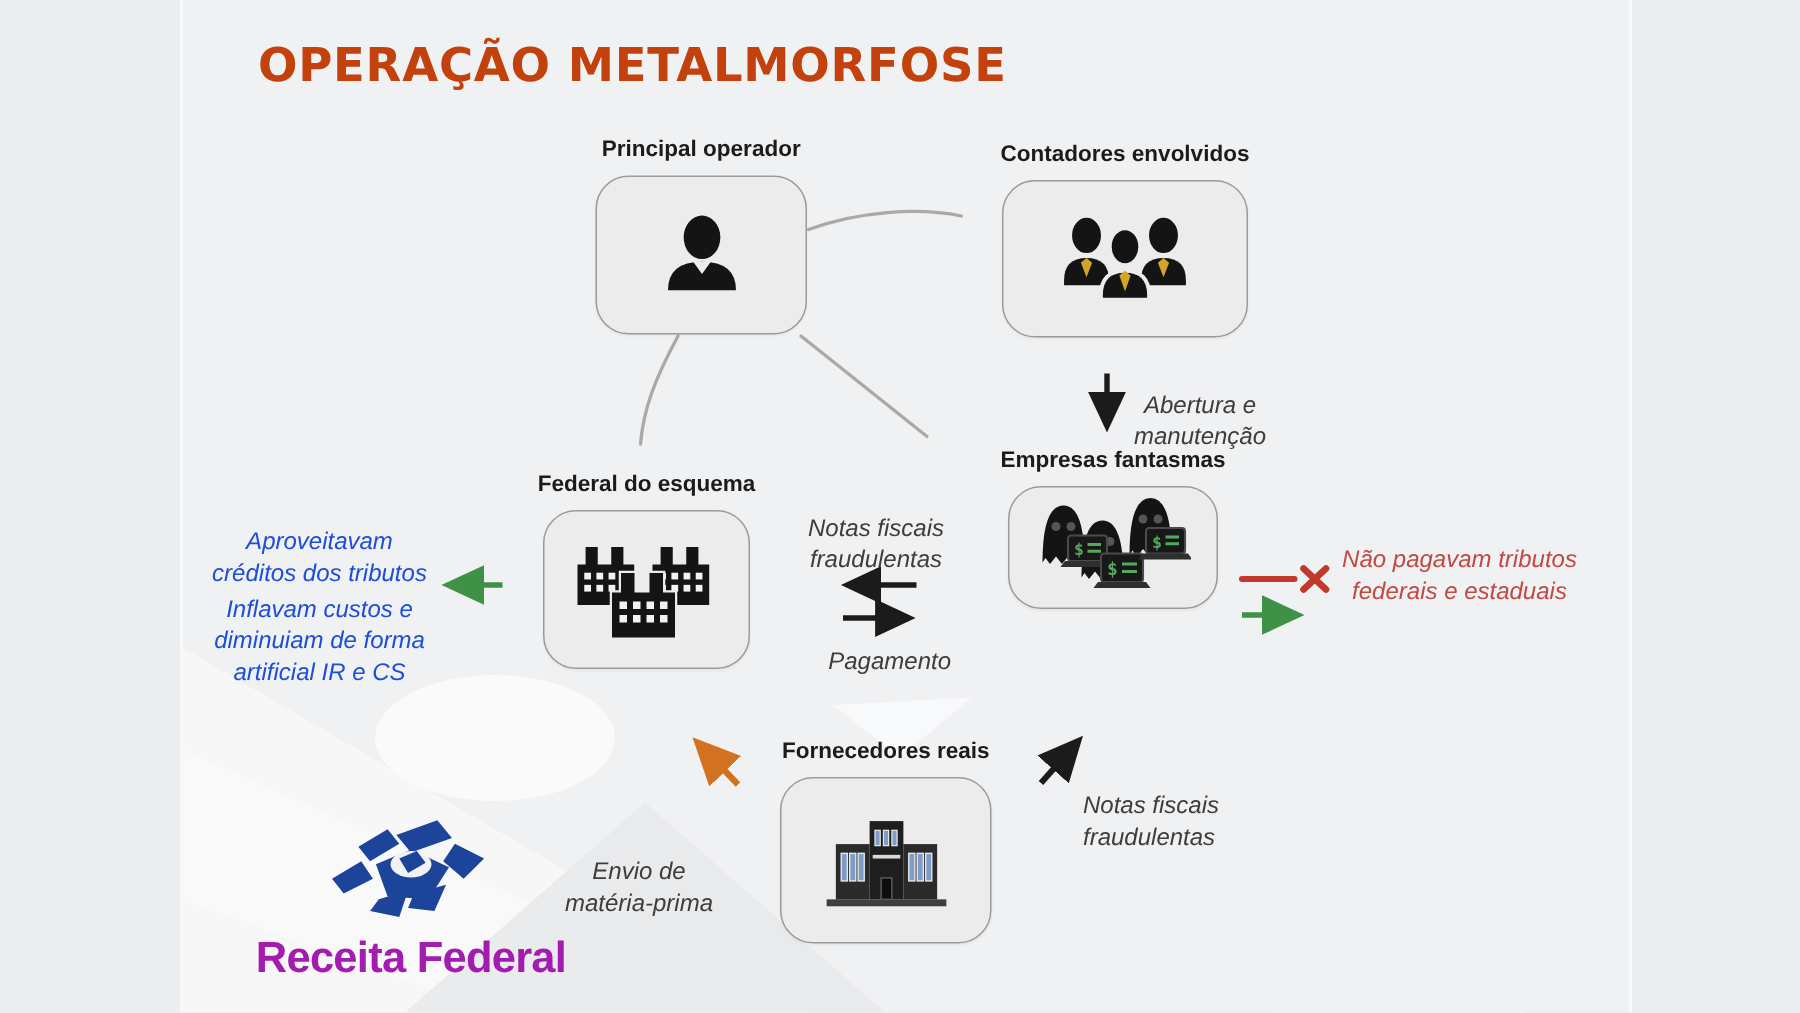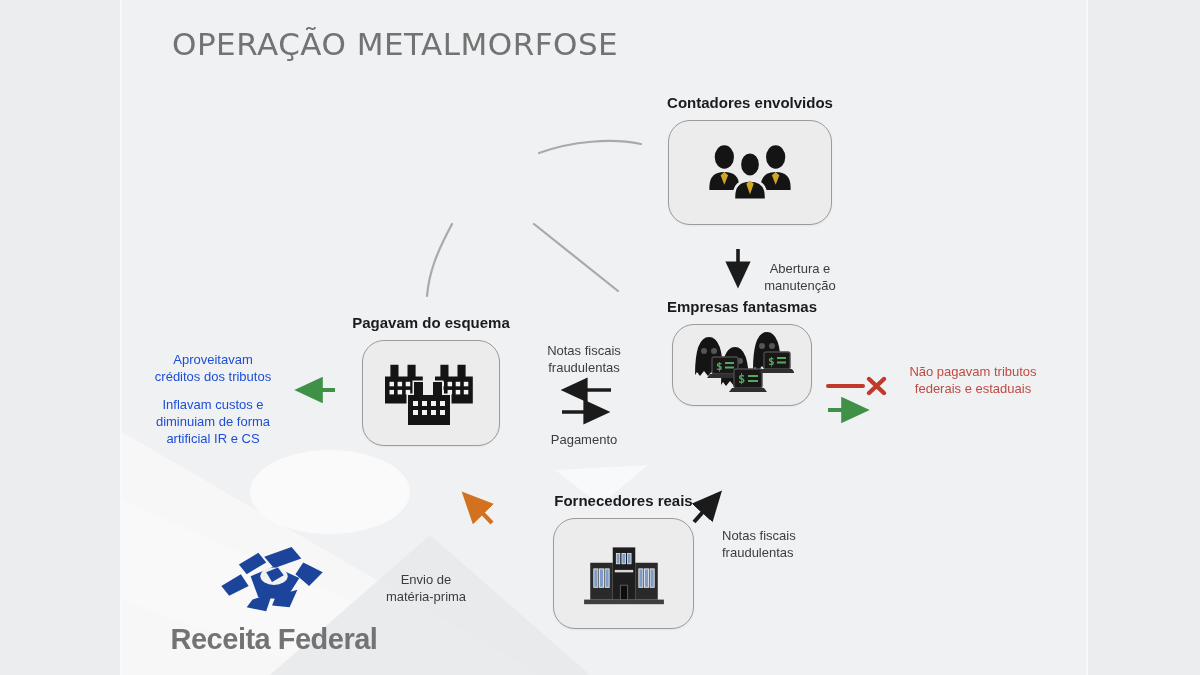--- a/index.html
+++ b/index.html
@@ -9,51 +9,51 @@
     font-family:"Liberation Sans", sans-serif;
   }
   .band { position:absolute; top:0; bottom:0; background:#ecedef; }
   .band.left  { left:0;  width:120px; border-right:2px solid #f8f9fa; }
   .band.right { right:0; width:112px; border-left:2px solid #f8f9fa; }
   svg.decor, svg.wires { position:absolute; left:0; top:0; width:1200px; height:675px; pointer-events:none; }
 
   .page-title {
     position:absolute; left:172px; top:26px;
     font-family:"DejaVu Sans", sans-serif;
-    font-size:31px; font-weight:400; letter-spacing:0.5px;
-    color:#737373; white-space:nowrap;
+    font-size:31px; font-weight:700; letter-spacing:0.5px;
+    color:#c2410c; white-space:nowrap;
   }
 
   .node { position:absolute; }
   .node-box {
     position:absolute; left:0; top:0; right:0; bottom:0;
     background:#ececec; border:1.6px solid #9b9b9b; border-radius:22px;
     display:flex; align-items:center; justify-content:center;
     box-shadow:0 1px 2px rgba(0,0,0,0.05);
   }
   .node-title {
     position:absolute; left:50%; transform:translateX(-50%);
     top:-26px; white-space:nowrap;
     font-size:15px; font-weight:700; color:#1b1b1b;
   }
 
   .caption {
-    position:absolute; font-size:13px; line-height:1.32; color:#3d3d3d;
-    text-align:center; white-space:pre-line;
+    position:absolute; font-size:16px; line-height:1.32; color:#3d3d3d;
+    text-align:center; white-space:pre-line;font-style:italic;
   }
   .caption.green { color:#1d4ed8; }
   .caption.red   { color:#bf4a42; }
   .caption.left-align { text-align:left; }
 
   .rf-logo { position:absolute; left:160px; top:543px; width:228px; }
   .rf-symbol { display:block; margin:0 auto; }
   .rf-text {
     margin-top:2px; text-align:center;
     font-size:29px; font-weight:700; letter-spacing:-0.5px;
-    color:#737373;
+    color:#a21caf;
   }
 </style>
 </head>
 <body>
 
 <div id="canvas">
 
   <div class="band left"></div>
   <div class="band right"></div>
 
@@ -114,20 +114,30 @@
     </g>
 
     <g>
       <path d="M492 523 L466 496" stroke="#d2711f" stroke-width="4.2" fill="none" marker-end="url(#ah-o)"></path>
     </g>
     <g>
       <path d="M694 522 L718 495" stroke="#1b1b1b" stroke-width="4" fill="none" marker-end="url(#ah-k)"></path>
     </g>
   </svg>
 
+  <div class="node" style="left:397px; top:117px; width:141px; height:106px;">
+    <div class="node-title">Principal operador</div>
+    <div class="node-box">
+      <svg width="58" height="60" viewBox="0 0 64 64">
+        <ellipse cx="32" cy="19" rx="13.5" ry="16" fill="#141414"></ellipse>
+        <path d="M7 58 Q7 37 32 37 Q57 37 57 58 Z" fill="#141414"></path>
+        <path d="M25.5 37 L32 46 L38.5 37 Z" fill="#ececec"></path>
+      </svg>
+    </div>
+  </div>
 
   <div class="node" style="left:668px; top:120px; width:164px; height:105px;">
     <div class="node-title">Contadores envolvidos</div>
     <div class="node-box">
       <svg width="84" height="62" viewBox="0 0 78 58">
 
         <ellipse cx="15" cy="14" rx="9" ry="11" fill="#141414"></ellipse>
         <path d="M1 42 Q1 28 15 28 Q29 28 29 42 L29 45 L1 45 Z" fill="#141414"></path>
         <polygon points="15,28 11.5,31 15,40 18.5,31" fill="#d1a628"></polygon>
 
@@ -136,21 +146,21 @@
         <polygon points="63,28 59.5,31 63,40 66.5,31" fill="#d1a628"></polygon>
 
         <ellipse cx="39" cy="21" rx="9.5" ry="11.5" fill="#141414" stroke="#ececec" stroke-width="2.4"></ellipse>
         <path d="M24 51 Q24 36 39 36 Q54 36 54 51 L54 54 L24 54 Z" fill="#141414" stroke="#ececec" stroke-width="2.4"></path>
         <polygon points="39,36 35.5,39 39,49 42.5,39" fill="#d1a628"></polygon>
       </svg>
     </div>
   </div>
 
   <div class="node" style="left:362px; top:340px; width:138px; height:106px;">
-    <div class="node-title">Pagavam do esquema</div>
+    <div class="node-title">Federal do esquema</div>
     <div class="node-box">
       <svg width="96" height="68" viewBox="0 0 96 68">
 
         <g transform="translate(2,3) scale(0.9)">
           <path d="M0 46 L0 16 L6 16 L6 3 L15 3 L15 16 L25 16 L25 3 L34 3 L34 16 L42 16 L42 46 Z" fill="#141414"></path>
           <rect x="5" y="22" width="5" height="5" fill="#f2f2f2"></rect>
             <rect x="14" y="22" width="5" height="5" fill="#f2f2f2"></rect>
           <rect x="23" y="22" width="5" height="5" fill="#f2f2f2"></rect>
             <rect x="32" y="22" width="5" height="5" fill="#f2f2f2"></rect>
           <rect x="5" y="31" width="5" height="5" fill="#f2f2f2"></rect>
@@ -229,21 +239,21 @@
           <rect x="0" y="0" width="26" height="17" rx="2" fill="#181818" stroke="#4a4a4a" stroke-width="1.4"></rect>
           <text x="4" y="13" font-family="DejaVu Sans Mono, monospace" font-size="11" font-weight="bold" fill="#57a85e">$</text>
           <rect x="13" y="5" width="9" height="2" fill="#57a85e"></rect>
             <rect x="13" y="9.5" width="9" height="2" fill="#57a85e"></rect>
           <path d="M-2 17 L28 17 L31 21 L-5 21 Z" fill="#2f2f2f"></path>
         </g>
       </svg>
     </div>
   </div>
 
-  <div class="node" style="left:520px; top:518px; width:141px; height:111px;margin-left:33px;">
+  <div class="node" style="left:520px; top:518px; width:141px; height:111px;">
     <div class="node-title">Fornecedores reais</div>
     <div class="node-box">
       <svg width="88" height="64" viewBox="0 0 86 62">
         <rect x="4" y="56" width="78" height="4.5" fill="#3f3f3f"></rect>
 
         <rect x="10" y="20" width="22" height="36" fill="#2a2a2a"></rect>
         <rect x="13.5" y="26" width="4" height="18" fill="#7d9dc8" stroke="#e8e8e8" stroke-width="0.9"></rect>
         <rect x="19" y="26" width="4" height="18" fill="#7d9dc8" stroke="#e8e8e8" stroke-width="0.9"></rect>
         <rect x="24.5" y="26" width="4" height="18" fill="#7d9dc8" stroke="#e8e8e8" stroke-width="0.9"></rect>
 
@@ -261,21 +271,21 @@
       </svg>
     </div>
   </div>
 
   <div class="caption" style="left:752px; top:260px; width:96px;">Abertura e
 manutenção</div>
 
   <div class="caption" style="left:534px; top:342px; width:100px;">Notas fiscais
 fraudulentas</div>
 
-  <div class="caption" style="left:534px; top:431px; width:100px;">Pagamento</div>
+  <div class="caption" style="left:534px; top:431px; width:100px;text-align:right;">Pagamento</div>
 
   <div class="caption green" style="left:128px; top:351px; width:170px;">Aproveitavam
 créditos dos tributos</div>
 
   <div class="caption red" style="left:883px; top:363px; width:180px;">Não pagavam tributos
 federais e estaduais</div>
 
   <div class="caption green" style="left:128px; top:396px; width:170px;">Inflavam custos e
 diminuiam de forma
 artificial IR e CS</div>

